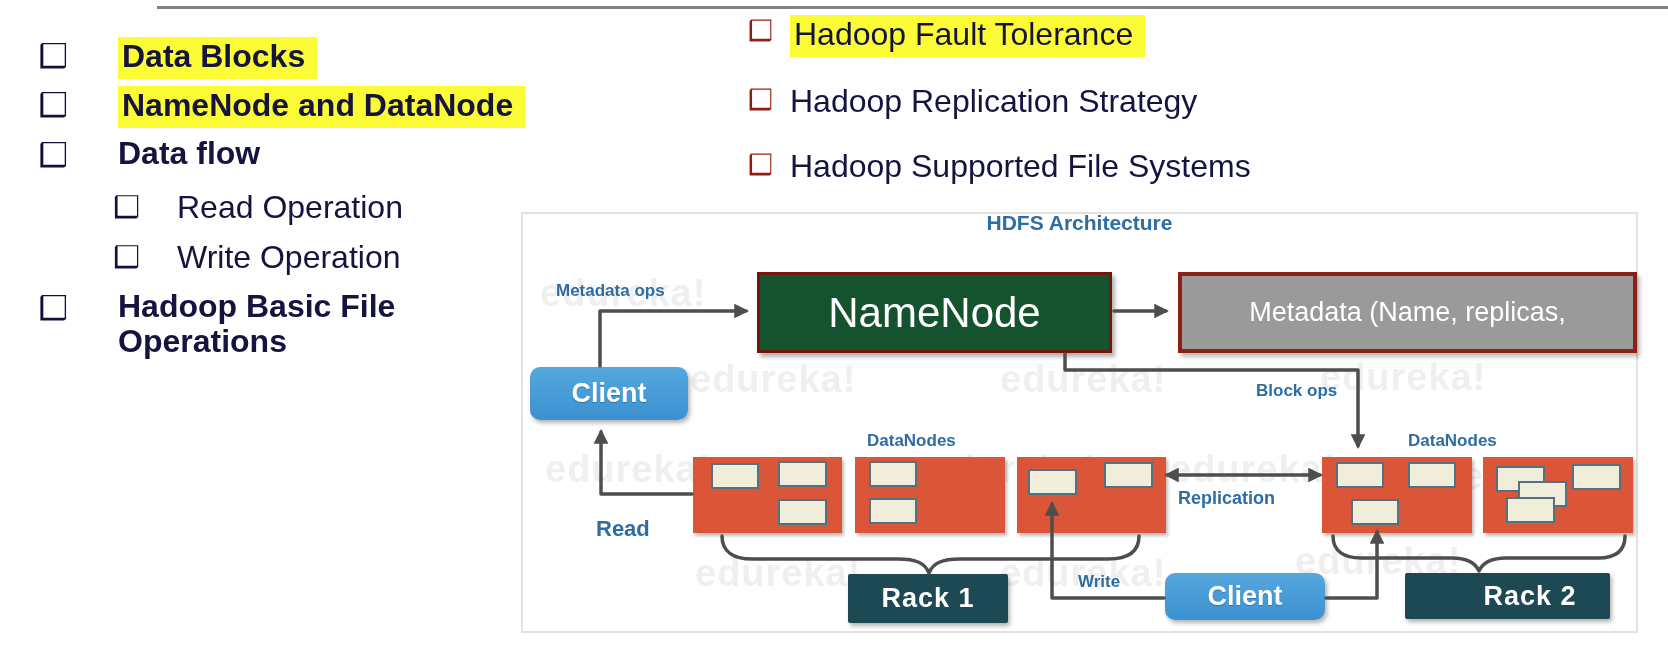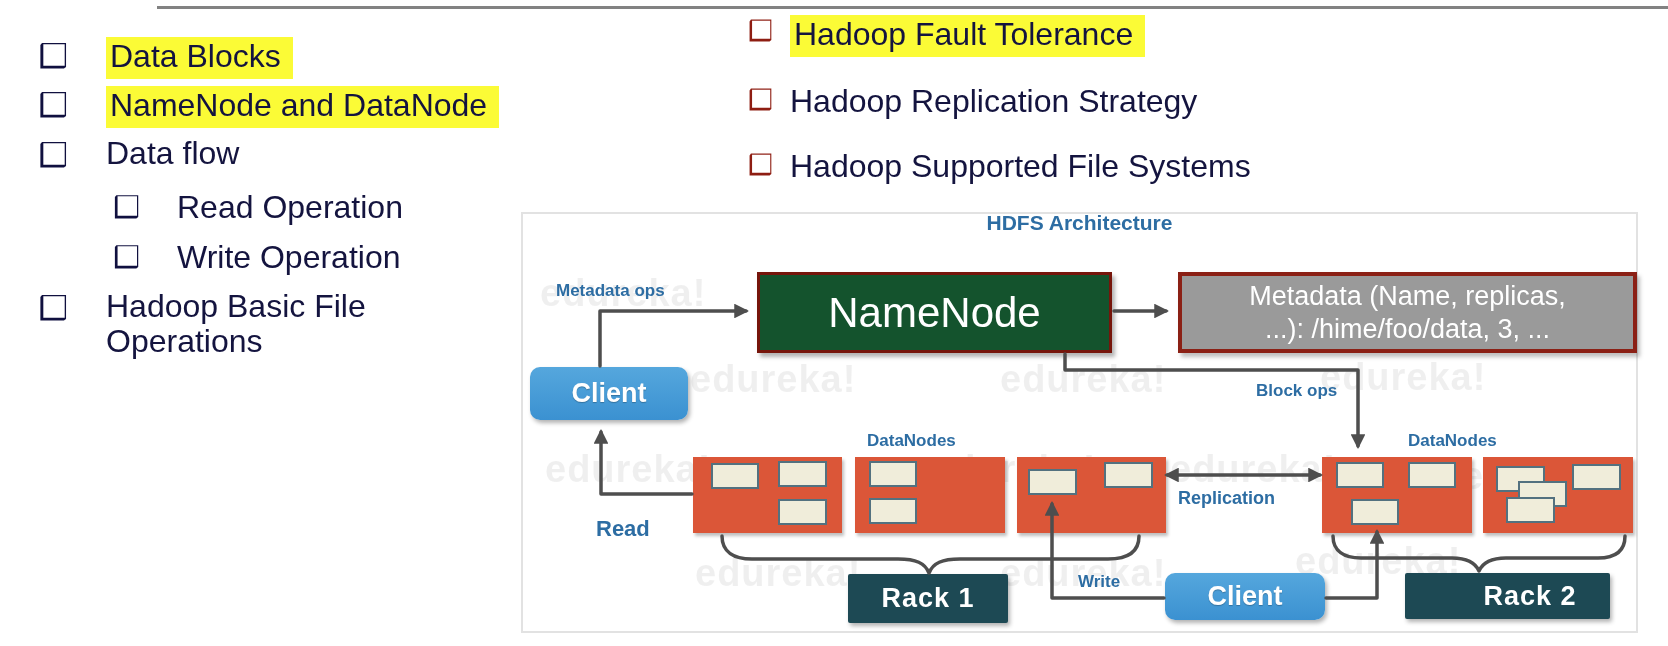--- a/index.html
+++ b/index.html
@@ -8,21 +8,21 @@
 
   
   .top-rule{position:absolute;left:157px;top:6px;width:1511px;height:3px;background:#828282;}
 
   
   .li{position:absolute;display:flex;align-items:flex-start;white-space:nowrap;}
   .cb{display:inline-block;transform:scaleX(-1);line-height:1;position:relative;top:2px;}
   .cb.navy{color:#10103F;font-size:33px;width:33px;}
   .cb.maroon{color:#8E1D12;font-size:28px;width:28px;}
   .li .txt{font-size:32px;color:#14143F;line-height:1.08;}
-  .l0 .txt{margin-left:38px;}
+  .l0 .txt{margin-left:50px;font-weight:bold;}
   .l1 .txt{margin-left:37px;}
   .r0 .txt{margin-left:17px;}
   .hl{background:#FBFB36;padding:2px 12px 5px 4px;}
   .wrap2 .txt{white-space:normal;width:345px;}
 
   
   .panel{position:absolute;left:521px;top:212px;width:1117px;height:421px;
          background:#ffffff;border:2px solid #E2E2E2;box-sizing:border-box;}
   .wm{position:absolute;font-size:38px;font-weight:bold;color:#8c8c8c;opacity:0.13;
       letter-spacing:1px;white-space:nowrap;}
@@ -110,21 +110,20 @@
   <span class="wm" style="left:695px;top:552px;">edureka!</span>
   <span class="wm" style="left:1000px;top:552px;">edureka!</span>
   <span class="wm" style="left:1295px;top:540px;">edureka!</span>
 
   <div class="dtitle">HDFS Architecture</div>
 
   <div class="nn">NameNode</div>
 
   <div class="meta">
     <div>Metadata (Name, replicas,</div>
-    <div>...): /hime/foo/data, 3, ...</div>
   </div>
 
   <div class="client" style="left:530px;top:367px;width:158px;height:53px;">Client</div>
 
   <div class="dn" style="left:693px;top:457px;width:149px;">
     <span class="blk" style="left:18px;top:6px;width:48px;"></span>
     <span class="blk" style="left:85px;top:4px;"></span>
     <span class="blk" style="left:85px;top:42px;"></span>
   </div>
   <div class="dn" style="left:855px;top:457px;">

